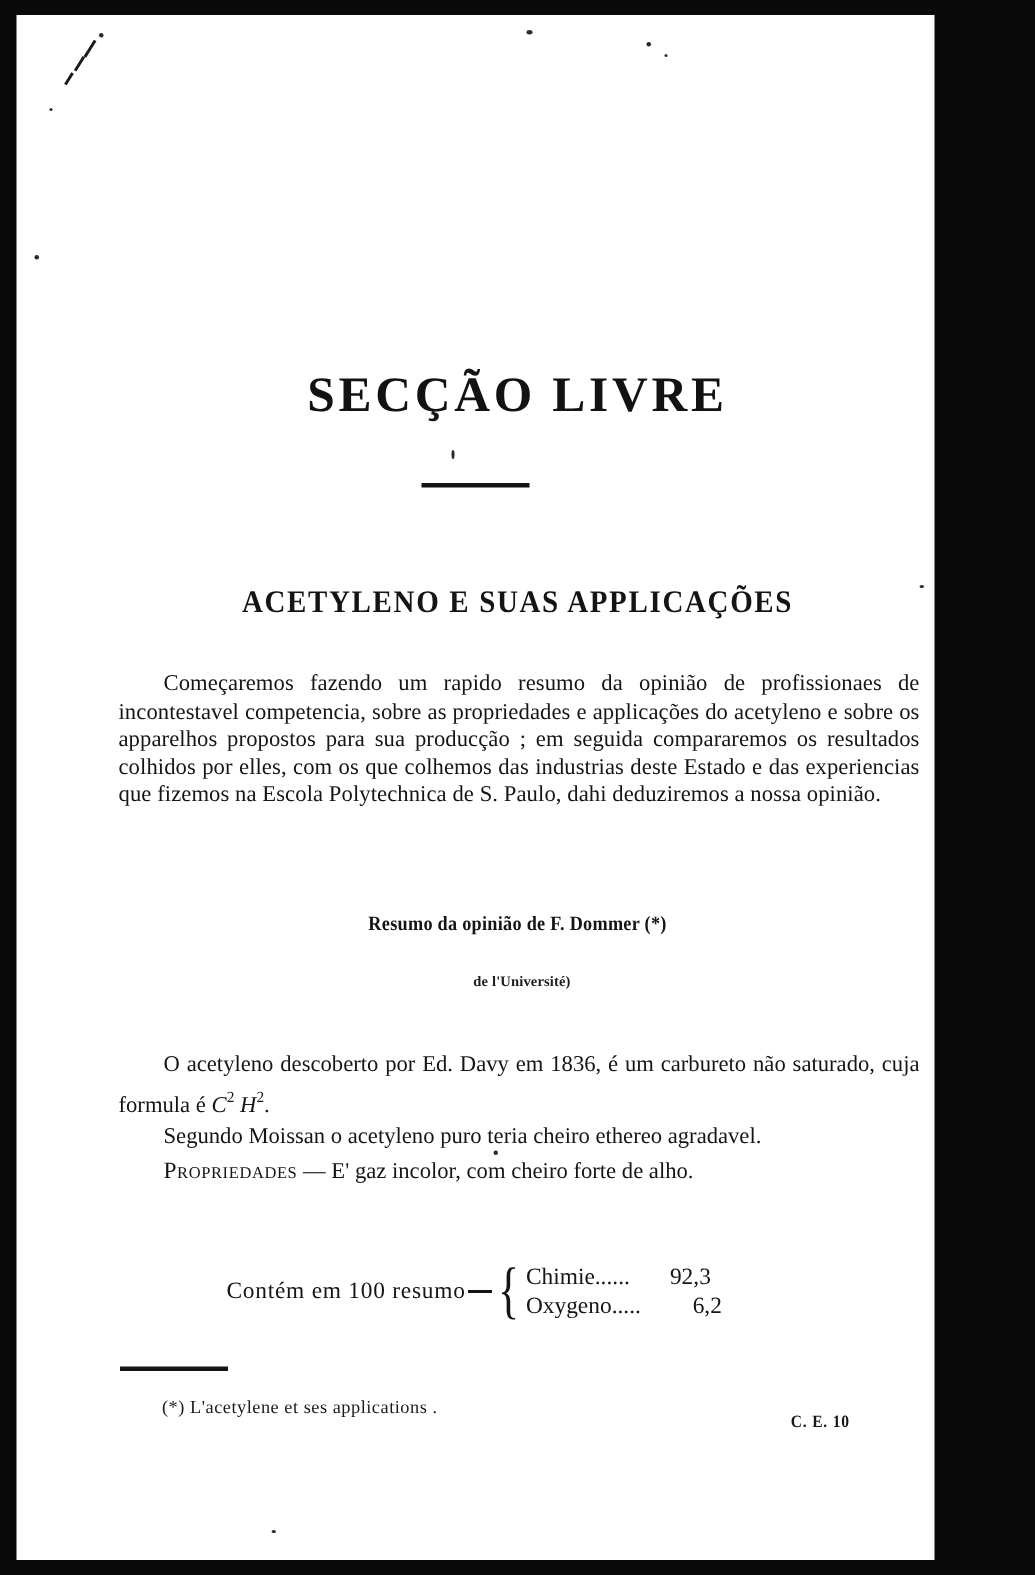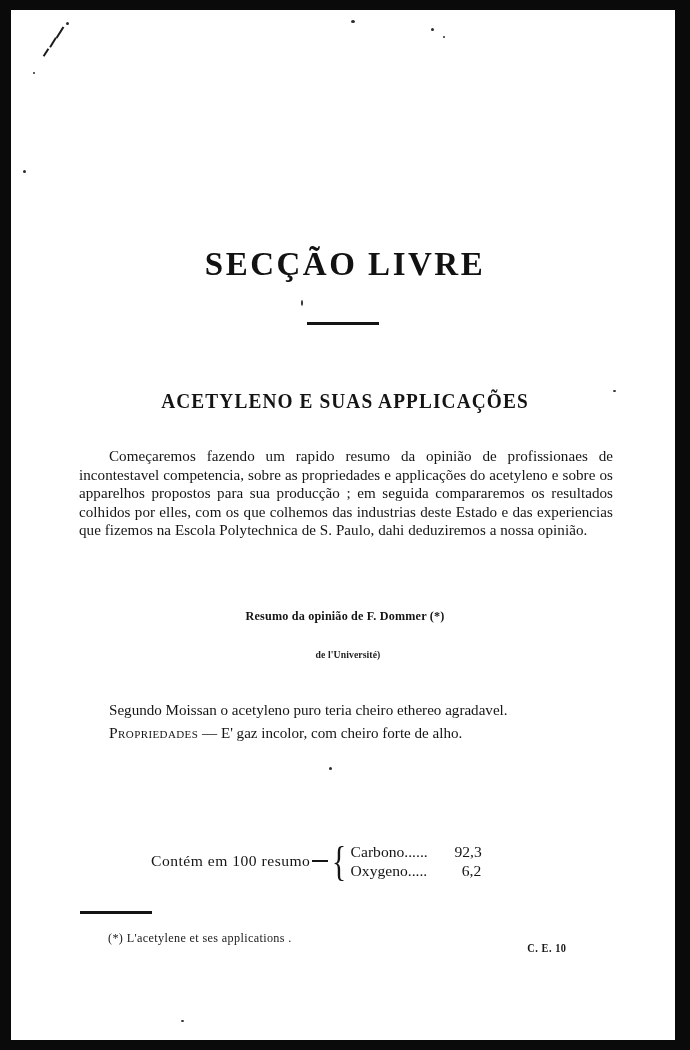--- a/index.html
+++ b/index.html
@@ -21,21 +21,21 @@
     width: 690px;
     height: 1050px;
     background: #0a0a0a;
     box-sizing: border-box;
   }
 
   .page {
     position: absolute;
     left: 11px;
     top: 10px;
-    width: 664px;
+    width: 612px;
     height: 1030px;
     background: #ffffff;
     overflow: hidden;
   }
 
   
   .speck {
     position: absolute;
     background: #2b2b2b;
     border-radius: 50%;
@@ -273,33 +273,34 @@
       <p>Começaremos fazendo um rapido  resumo da opinião de profissionaes de incontestavel  competencia, sobre as propriedades e applicações  do acetyleno e sobre os apparelhos propostos para sua producção ; em seguida compararemos os resultados colhidos por elles, com os que colhemos das industrias deste Estado e das experiencias que fizemos na Escola Polytechnica de S. Paulo, dahi deduziremos a nossa opinião.</p>
     </div>
 
     <div class="attrib-title">Resumo da opinião de F. Dommer (*)</div>
 
     <div class="credentials">
       <span class="line2">de l'Université)</span>
     </div>
 
     <div class="body-block-2">
+      <p><span>O acetyleno descoberto por Ed. Davy em 1836, é  um carbureto não saturado, cuja formula é </span><span class="formula"><span>C</span><sup>2</sup>&nbsp;<span>H</span><sup>2</sup></span><span>.</span></p>
 
       <p>Segundo Moissan o acetyleno puro teria cheiro ethereo agradavel.</p>
 
       <p><span class="smallcaps">Propriedades</span><span> — E' gaz incolor, com cheiro forte de alho.</span></p>
     </div>
 
     <div class="composition">
       <span class="comp-label">Contém em 100 resumo</span>
       <span class="comp-dash"></span>
       <span class="comp-brace">{</span>
       <span class="comp-rows">
         <span class="comp-row">
-          <span class="comp-name">Carbono......</span>
+          <span class="comp-name">Chimie......</span>
           <span class="comp-value">92,3</span>
         </span>
         <span class="comp-row">
           <span class="comp-name">Oxygeno.....</span>
           <span class="comp-value">6,2</span>
         </span>
       </span>
     </div>
 
     <div class="footnote-rule"></div>

